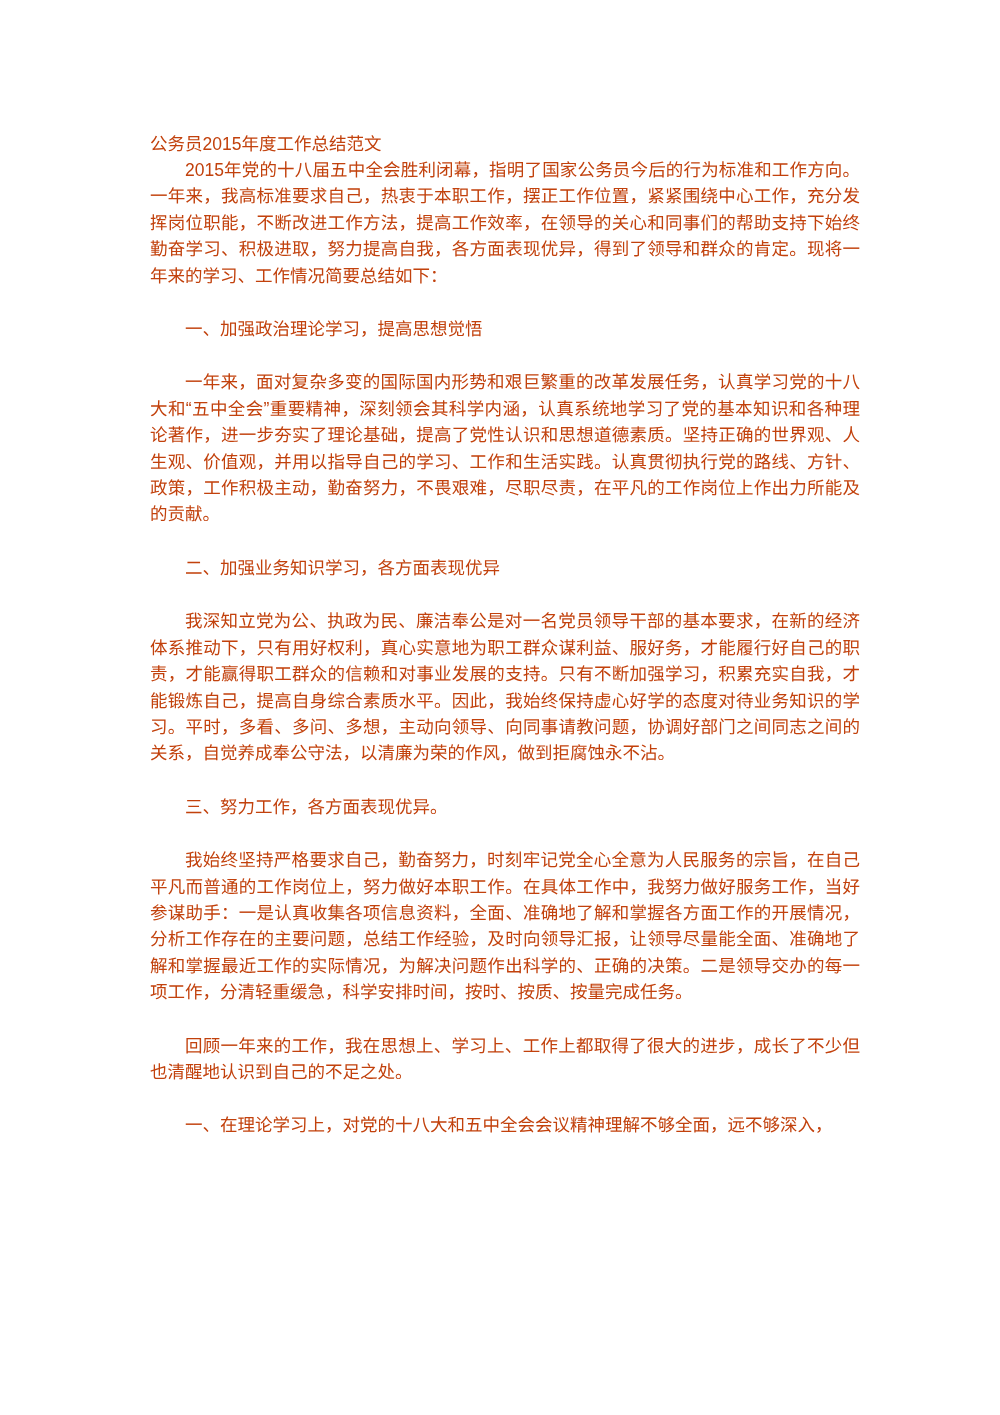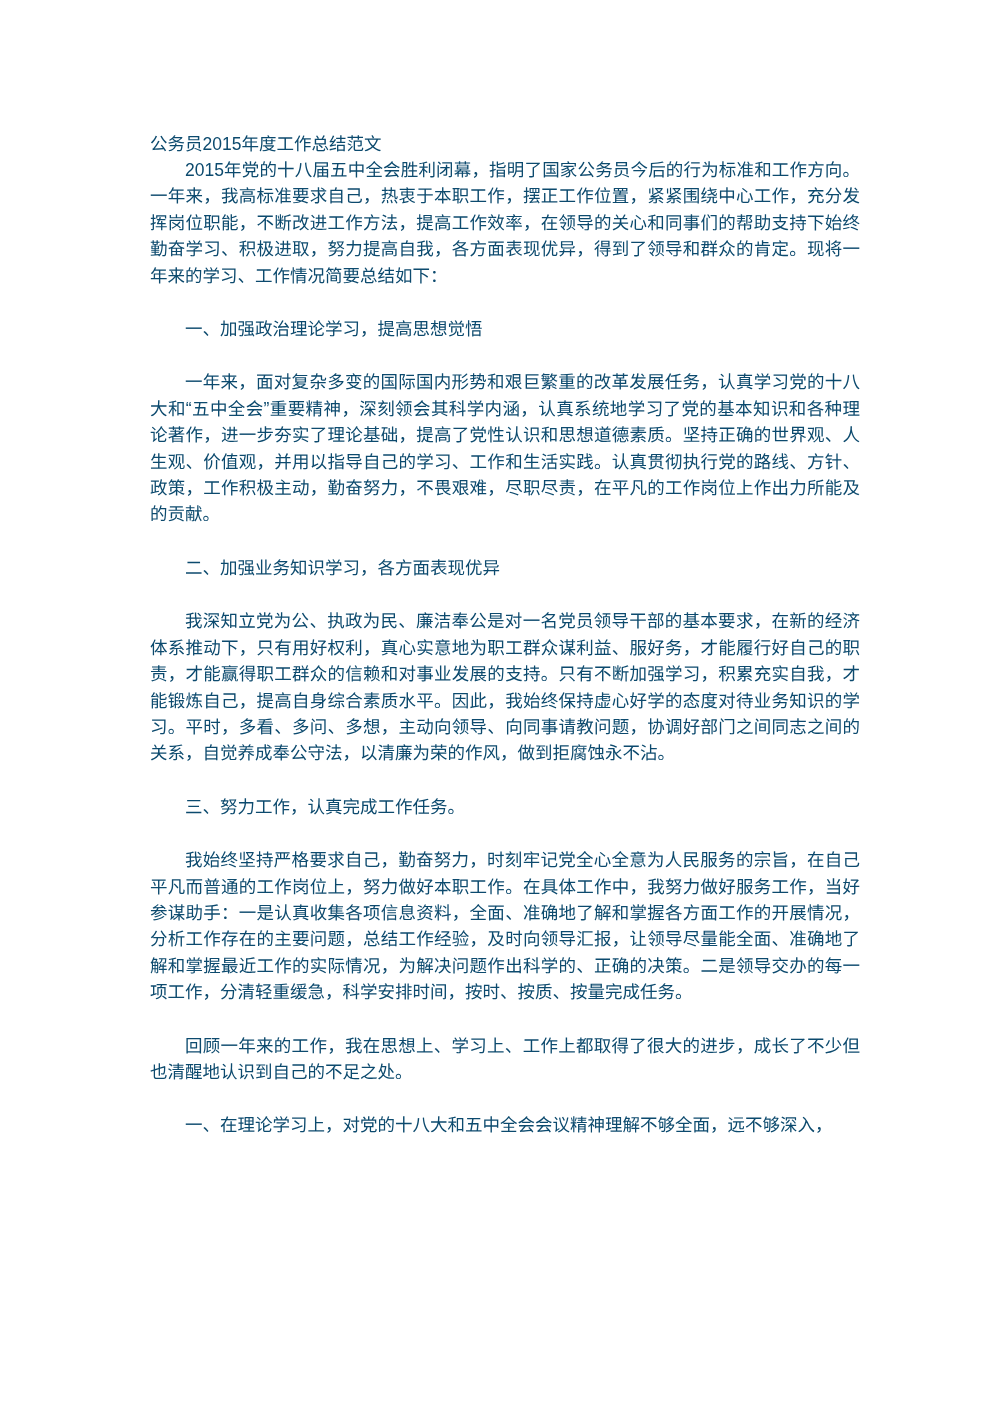--- a/index.html
+++ b/index.html
@@ -8,21 +8,21 @@
     background: #ffffff;
   }
 
   .page {
     position: relative;
     width: 1000px;
     height: 1378px;
     background: #ffffff;
     overflow: hidden;
     font-family: "Liberation Sans", "DejaVu Sans", sans-serif;
-    color: #0c4a6e;
+    color: #c2410c;
   }
 
   .content {
     position: absolute;
     left: 150px;
     top: 0;
     width: 710px;
   }
 
   .doc-title {
@@ -58,21 +58,21 @@
     <p class="para">2015年党的十八届五中全会胜利闭幕，指明了国家公务员今后的行为标准和工作方向。一年来，我高标准要求自己，热衷于本职工作，摆正工作位置，紧紧围绕中心工作，充分发挥岗位职能，不断改进工作方法，提高工作效率，在领导的关心和同事们的帮助支持下始终勤奋学习、积极进取，努力提高自我，各方面表现优异，得到了领导和群众的肯定。现将一年来的学习、工作情况简要总结如下：</p>
 
     <p class="para">一、加强政治理论学习，提高思想觉悟</p>
 
     <p class="para">一年来，面对复杂多变的国际国内形势和艰巨繁重的改革发展任务，认真学习党的十八大和“五中全会”重要精神，深刻领会其科学内涵，认真系统地学习了党的基本知识和各种理论著作，进一步夯实了理论基础，提高了党性认识和思想道德素质。坚持正确的世界观、人生观、价值观，并用以指导自己的学习、工作和生活实践。认真贯彻执行党的路线、方针、政策，工作积极主动，勤奋努力，不畏艰难，尽职尽责，在平凡的工作岗位上作出力所能及的贡献。</p>
 
     <p class="para">二、加强业务知识学习，各方面表现优异</p>
 
     <p class="para">我深知立党为公、执政为民、廉洁奉公是对一名党员领导干部的基本要求，在新的经济体系推动下，只有用好权利，真心实意地为职工群众谋利益、服好务，才能履行好自己的职责，才能赢得职工群众的信赖和对事业发展的支持。只有不断加强学习，积累充实自我，才能锻炼自己，提高自身综合素质水平。因此，我始终保持虚心好学的态度对待业务知识的学习。平时，多看、多问、多想，主动向领导、向同事请教问题，协调好部门之间同志之间的关系，自觉养成奉公守法，以清廉为荣的作风，做到拒腐蚀永不沾。</p>
 
-    <p class="para">三、努力工作，认真完成工作任务。</p>
+    <p class="para">三、努力工作，各方面表现优异。</p>
 
     <p class="para">我始终坚持严格要求自己，勤奋努力，时刻牢记党全心全意为人民服务的宗旨，在自己平凡而普通的工作岗位上，努力做好本职工作。在具体工作中，我努力做好服务工作，当好参谋助手：一是认真收集各项信息资料，全面、准确地了解和掌握各方面工作的开展情况，分析工作存在的主要问题，总结工作经验，及时向领导汇报，让领导尽量能全面、准确地了解和掌握最近工作的实际情况，为解决问题作出科学的、正确的决策。二是领导交办的每一项工作，分清轻重缓急，科学安排时间，按时、按质、按量完成任务。</p>
 
     <p class="para">回顾一年来的工作，我在思想上、学习上、工作上都取得了很大的进步，成长了不少但也清醒地认识到自己的不足之处。</p>
 
     <p class="para">一、在理论学习上，对党的十八大和五中全会会议精神理解不够全面，远不够深入，</p>
 
   </div>
 </div>
 

